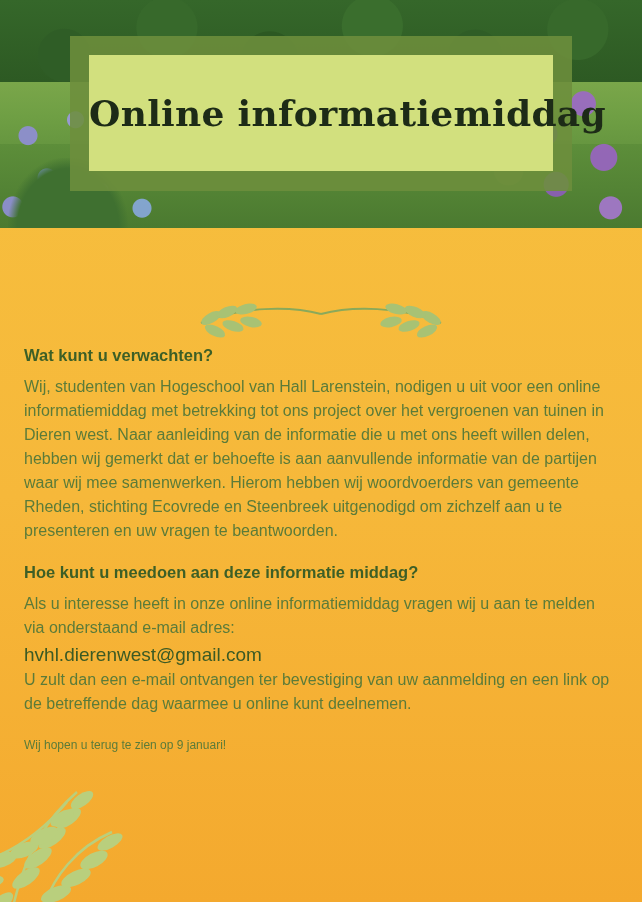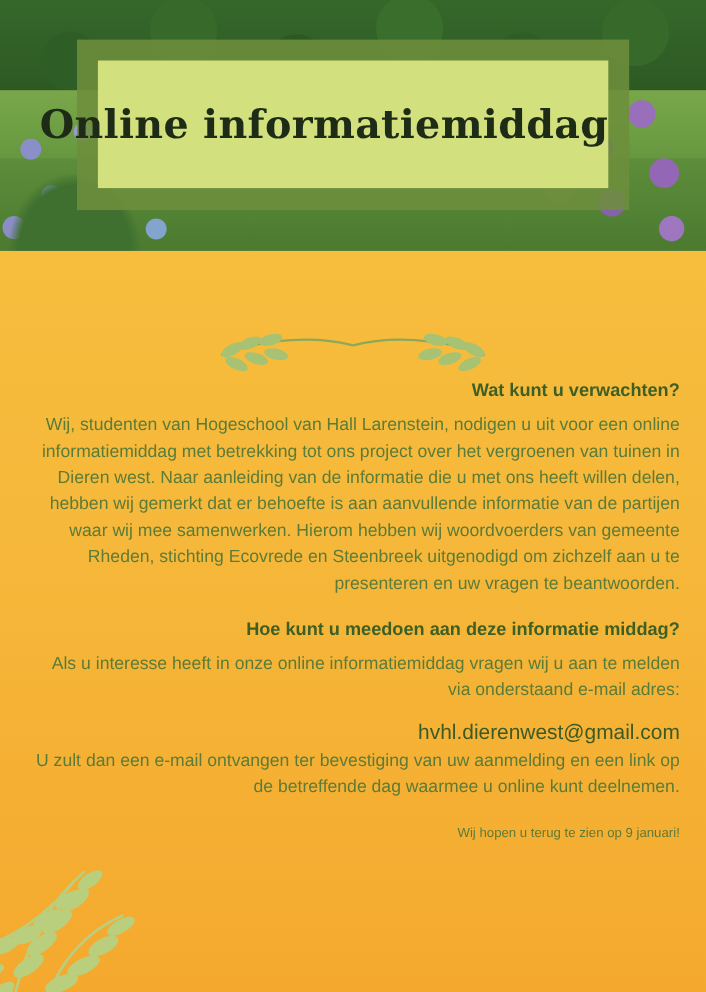--- a/index.html
+++ b/index.html
@@ -104,21 +104,21 @@
     width: 502px; height: 155px;
     background: rgba(109, 142, 60, 0.88);
   }
   .title-inner {
     position: absolute;
     left: 89px; top: 55px;
     width: 464px; height: 116px;
     background: #d2e07e;
     display: flex;
     align-items: center;
-    justify-content: flex-end;
+    justify-content: flex-start;
   }
   .title-text {
     font-family: "DejaVu Serif", "Liberation Serif", serif;
     font-weight: bold;
     font-size: 36px;
     color: #1d2b17;
     letter-spacing: 0.3px;
     white-space: nowrap;
   }
 
@@ -152,36 +152,36 @@
     height: 46px;
   }
   .divider svg { display: block; margin: 0 auto; }
 
   
   .body {
     position: absolute;
     top: 342px;
     left: 24px;
     width: 594px;
-    text-align: right;
+    text-align: left;
     color: #4a6b2e;
   }
   .h2 {
     font-size: 16.5px;
     font-weight: bold;
     color: #3d5f26;
     margin: 4px 0 10px 0;
   }
   .p {
     font-size: 16px;
     line-height: 24px;
     color: #5b7b39;
     margin: 0 0 2px 0;
   }
-  .p.tight { margin-bottom: 16px; }
+  .p.tight { margin-bottom: 4px; }
   .gap { height: 14px; }
   .email {
     font-size: 19px;
     font-weight: normal;
     color: #3b5a24;
     margin: 2px 0;
   }
   .closing {
     font-size: 12px;
     color: #5b7b39;

